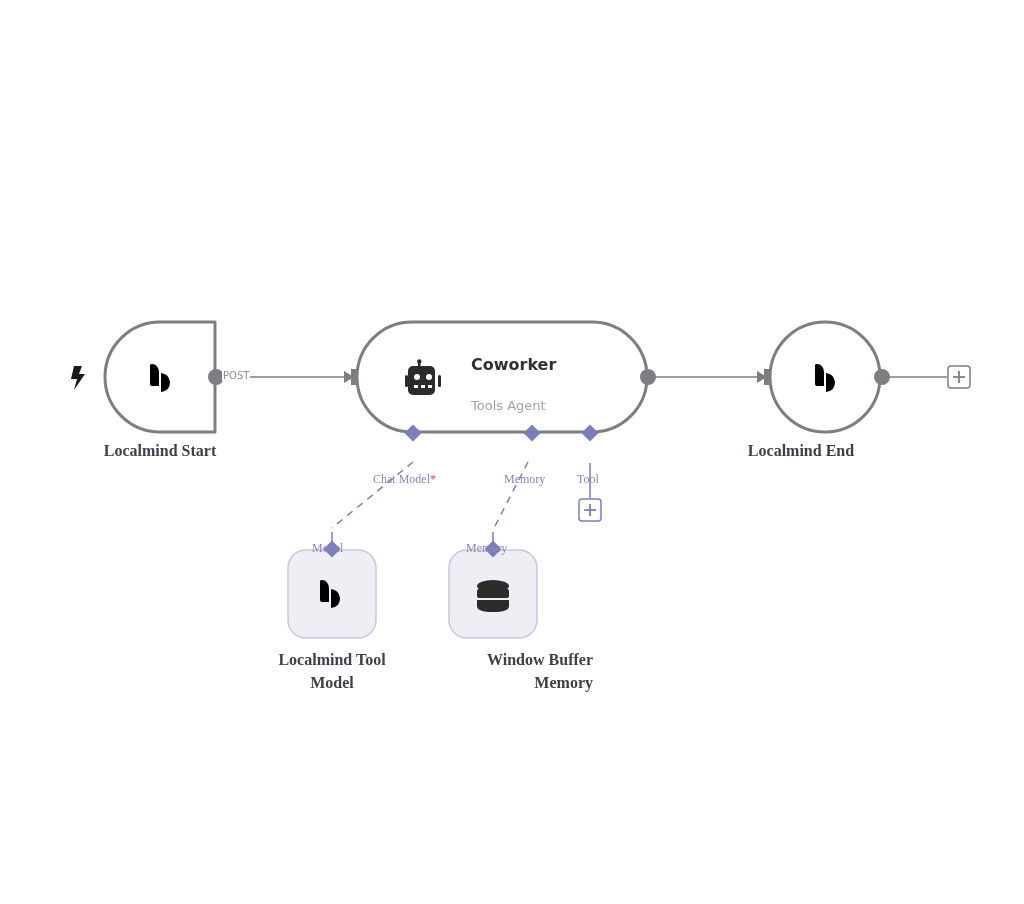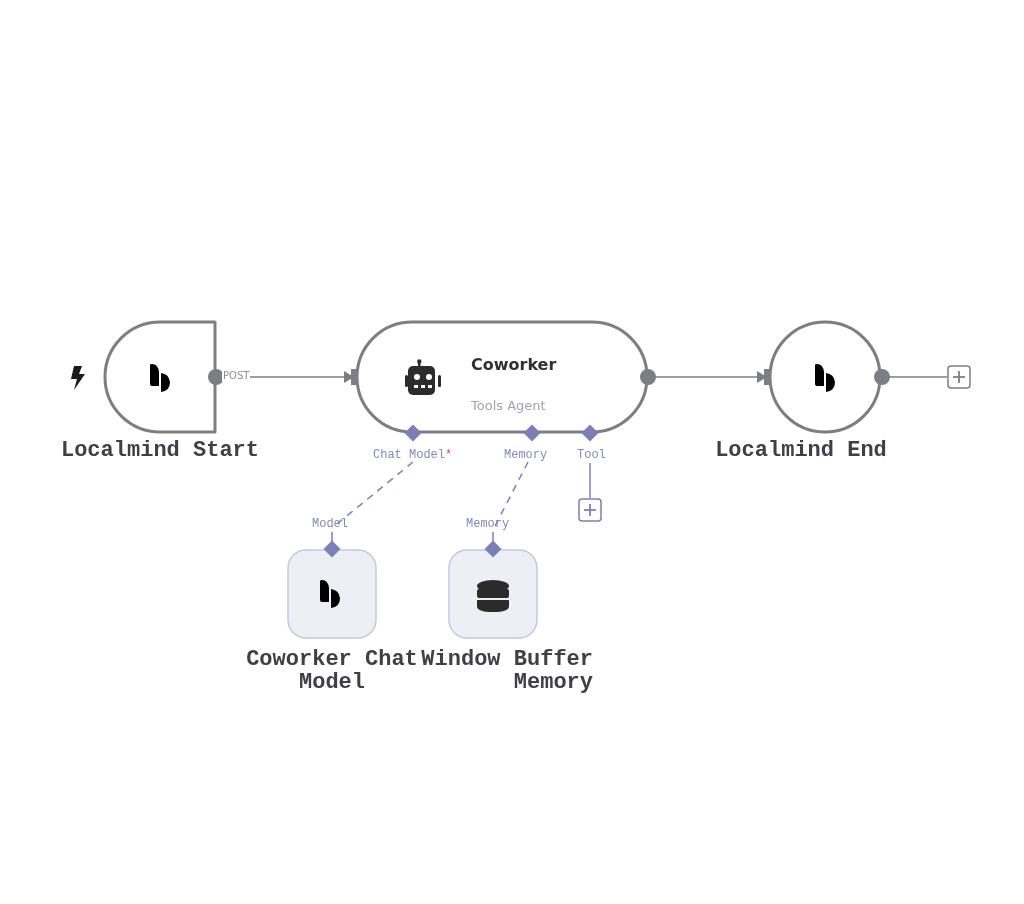--- a/index.html
+++ b/index.html
@@ -1,23 +1,23 @@
 <!DOCTYPE html>
 <html><head>
   <meta charset="utf-8">
   <style>
     html, body { margin: 0; padding: 0; background: #ffffff; }
     body { width: 1024px; height: 904px; position: relative; overflow: hidden;
            font-family: "DejaVu Sans", sans-serif; }
     #canvas { position: absolute; left: 0; top: 0; width: 1024px; height: 904px; }
     .node-label { position: absolute; text-align: center; font-weight: bold;
-                  font-size: 22px; color: #3f3f4a; line-height: 23px;
-                  font-family: Liberation Mono, monospace; }
+                  font-size: 16px; color: #3f3f4a; line-height: 23px;
+                  font-family: Liberation Serif, serif; }
     .port-label { position: absolute; font-size: 12px; color: #8687bf;
-                  font-family: Liberation Mono, monospace; white-space: nowrap; }
+                  font-family: Liberation Serif, serif; white-space: nowrap; margin-top: 24px; }
     .req { color: #e0425a; }
     .conn-label { position: absolute; font-size: 10px; color: #8e8e96; background:#fff;
                   font-family: "DejaVu Sans", sans-serif; }
     .title { position: absolute; font-weight: bold; font-size: 16px; color: #2f2f38;
              font-family: "DejaVu Sans", sans-serif; }
     .subtitle { position: absolute; font-size: 13px; color: #a2a2aa;
                 font-family: "DejaVu Sans", sans-serif; }
   </style>
 </head>
 <body>
@@ -132,19 +132,19 @@
 <div class="port-label" style="left:373px; top:448px;">
   <span>Chat Model</span><span class="req">*</span>
 </div>
 <div class="port-label" style="left:504px; top:448px;">Memory</div>
 <div class="port-label" style="left:577px; top:448px;">Tool</div>
 
 <div class="port-label" style="left:312px; top:517px;">Model</div>
 <div class="port-label" style="left:466px; top:517px;">Memory</div>
 
 <div class="node-label" style="left:232px; top:648px; width:200px;">
-  <div>Coworker Chat</div>
+  <div>Localmind Tool</div>
   <div>Model</div>
 </div>
 <div class="node-label" style="left:393px; top:648px; width:200px;text-align:right;">
   <div>Window Buffer</div>
   <div>Memory</div>
 </div>
 
 </body></html>

